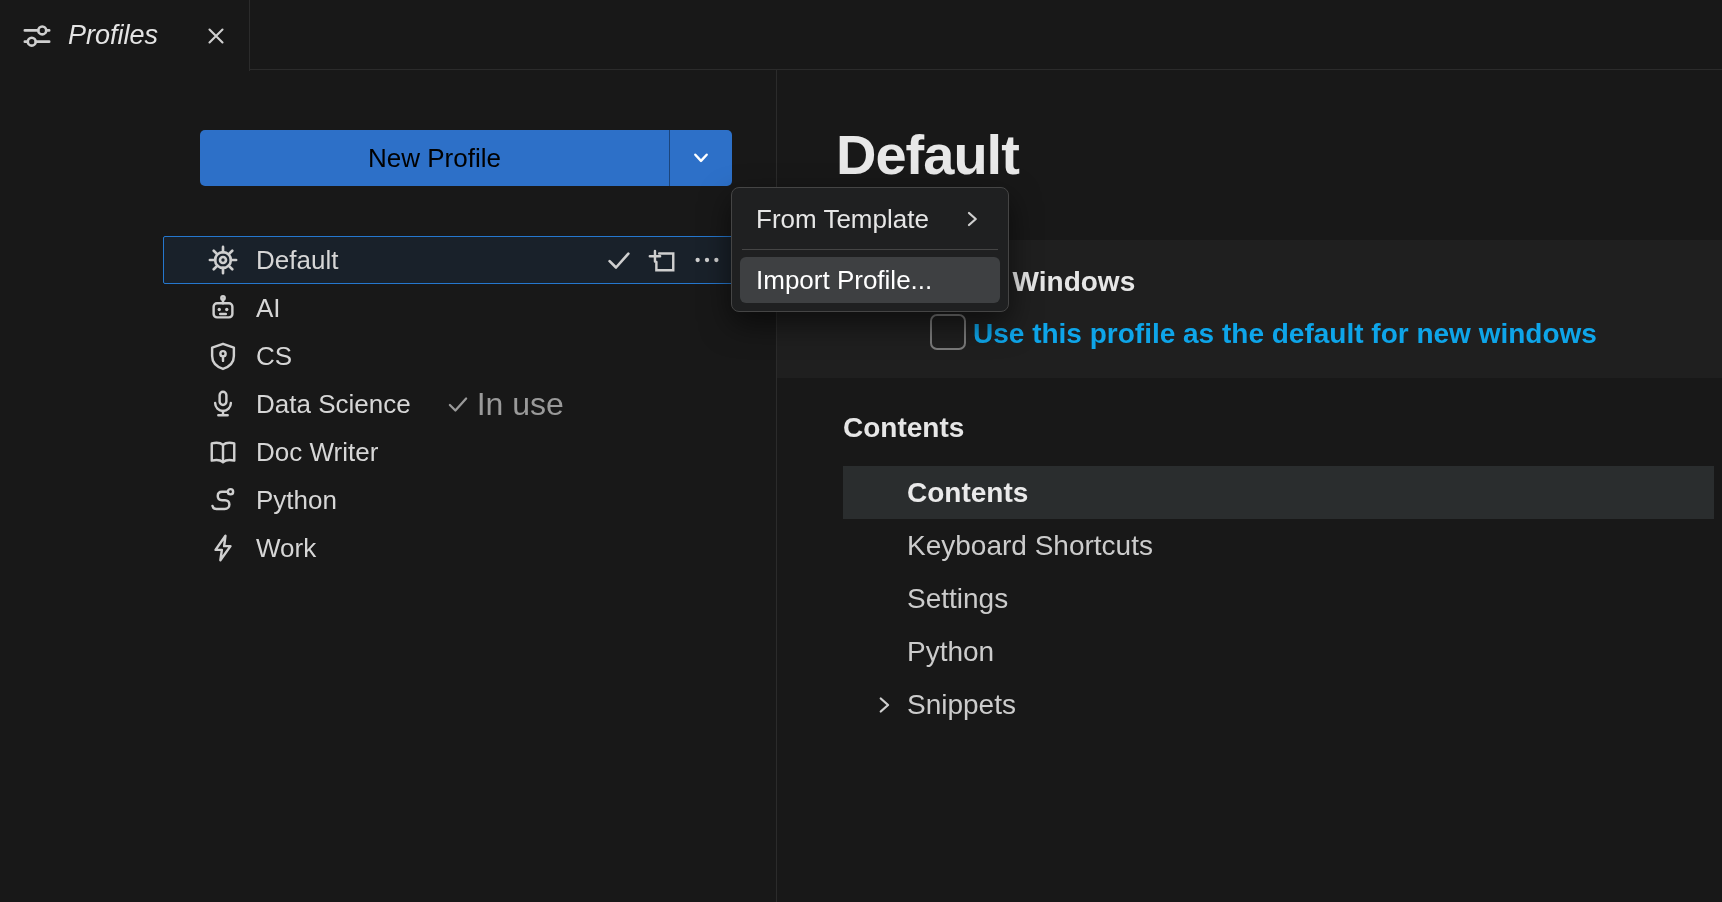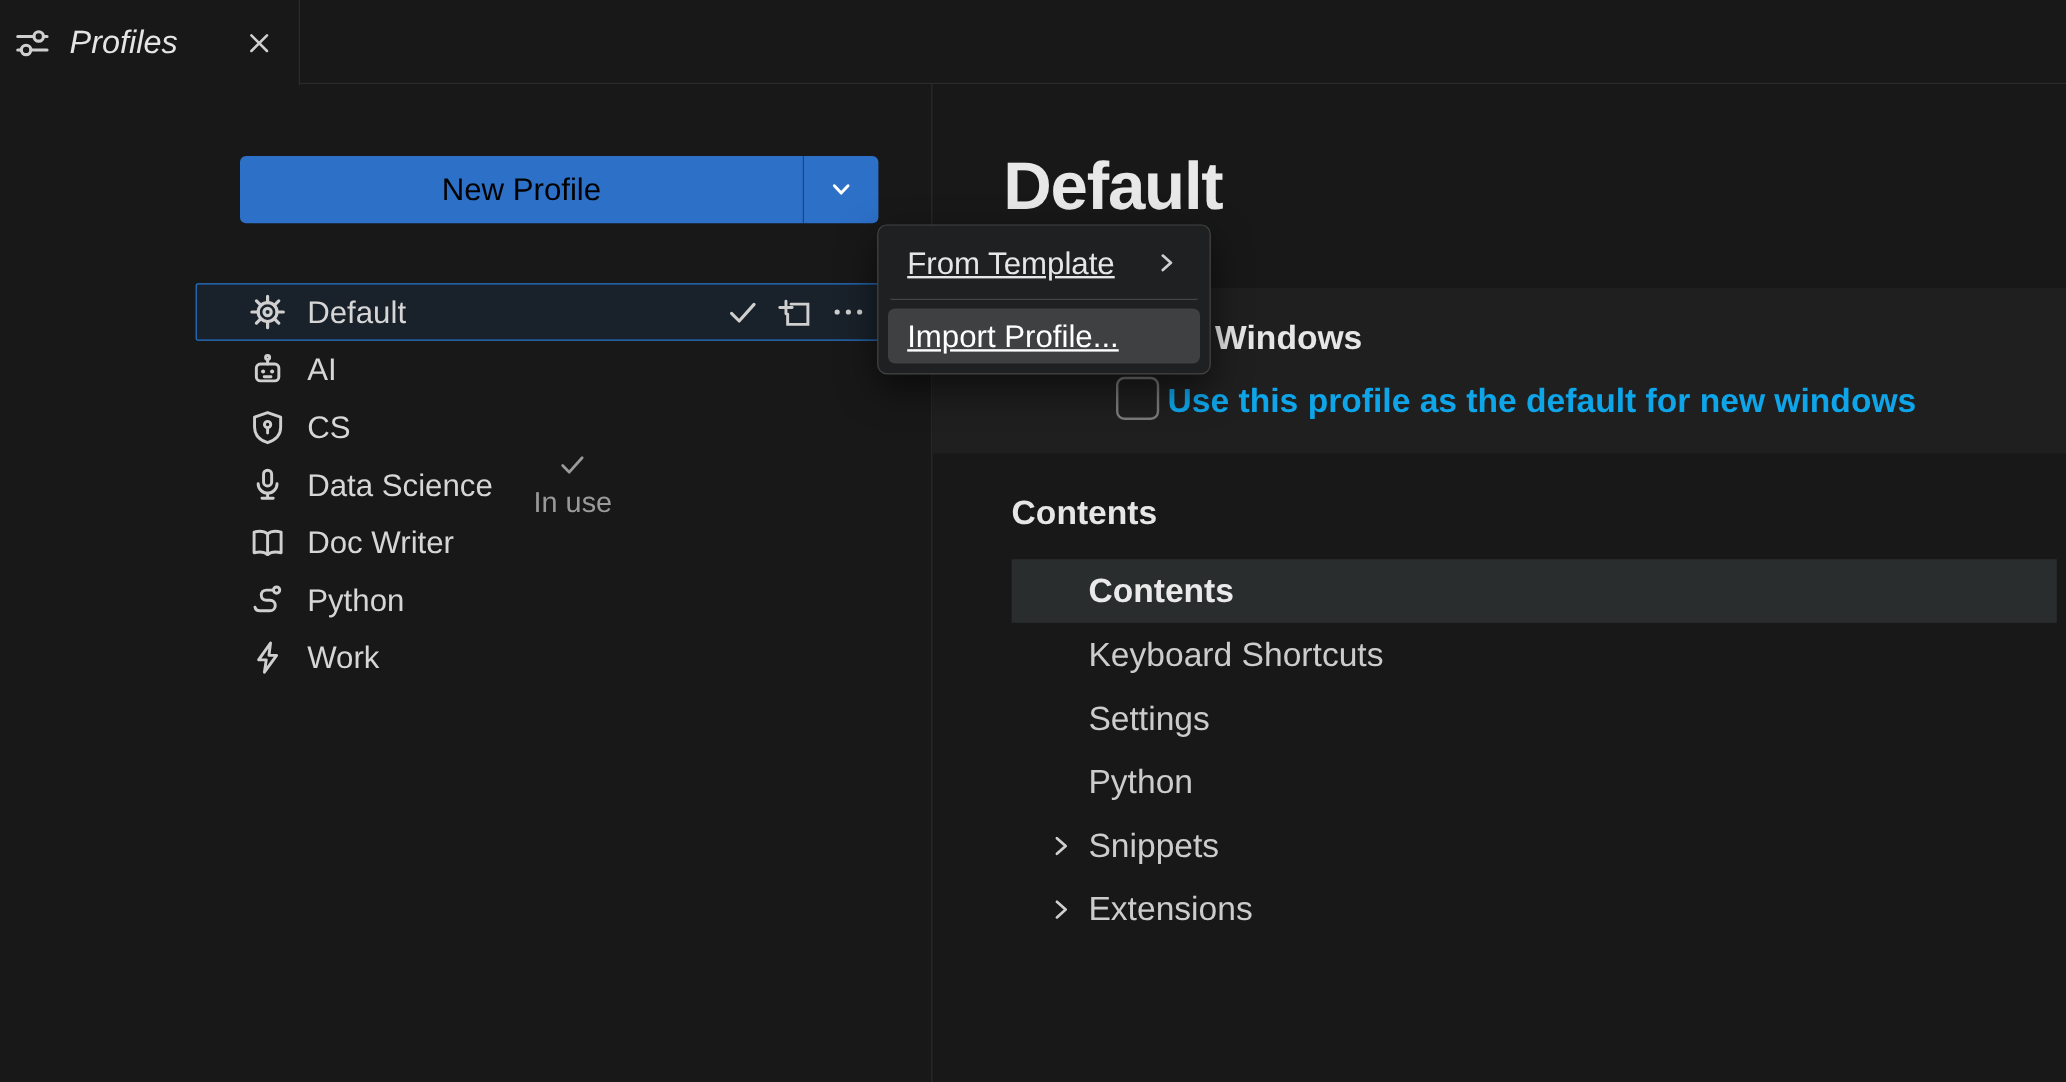--- a/index.html
+++ b/index.html
@@ -12,49 +12,49 @@
   }
   .icon{ display:inline-flex; align-items:center; justify-content:center; color:#cfcfcf; }
   .icon svg{ display:block; }
   [data-interactable="true"]{ cursor:pointer; }
 
   
   .tabbar{ position:absolute; left:0; top:0; width:100%; height:70px;
     background:var(--bg,#181818); border-bottom:1px solid var(--line,#2b2b2b); }
   .tab{ position:absolute; left:0; top:0; width:250px; height:71px;
     background:var(--bg,#181818); border-right:1px solid var(--line,#2b2b2b);
-    display:flex; align-items:center; gap:16px; padding:0 20px 0 12px; }
+    display:flex; align-items:center; gap:16px; padding:0 20px 0 22px; }
   .tab-title{ flex:1; font-style:italic; font-size:27px; color:#e4e4e4; }
 
   .vdivider{ position:absolute; left:776px; top:70px; width:1px; height:832px; background:var(--line,#2b2b2b); }
 
   
   .new-profile{ position:absolute; left:200px; top:130px; width:532px; height:56px;
     display:flex; background:var(--accent,#2d70c8); border-radius:5px; color:#000000; }
   .np-main{ flex:1; display:flex; align-items:center; justify-content:center;
     font-size:26px; border-right:1px solid rgba(0,0,0,.38); }
   .np-drop{ width:62px; display:flex; align-items:center; justify-content:center; }
   .np-drop .icon{ color:#fff; }
 
   
   .profiles{ position:absolute; left:163px; top:236px; width:572px; }
   .profile-row{ height:48px; display:flex; align-items:center; gap:18px;
     padding:0 10px 0 45px; font-size:26px; color:#d6d6d6; }
   .profile-row.selected{ border:1px solid var(--selection-border,#2577ce);
     background:rgba(37,119,206,.10); border-radius:2px; padding-left:44px; }
   .row-actions{ margin-left:auto; display:flex; align-items:center; gap:13px; }
-  .badge{ display:inline-flex; align-items:center; gap:6px; color:#9a9a9a; margin-left:16px; font-size:24px;flex-direction:column; }
+  .badge{ display:inline-flex; align-items:center; gap:6px; color:#9a9a9a; margin-left:16px; font-size:32px; }
   .badge .icon{ color:#9a9a9a; }
 
   
   .menu{ position:absolute; left:731px; top:187px; width:278px; z-index:60;
     background:var(--menu-bg,#1f2021); border:1px solid #454545; border-radius:8px;
     box-shadow:0 12px 30px rgba(0,0,0,.55); padding:8px; }
   .menu-item{ height:46px; display:flex; align-items:center; justify-content:space-between;
-    padding:0 16px; font-size:26px; color:#e6e6e6; border-radius:6px;text-decoration:underline; }
+    padding:0 16px; font-size:26px; color:#e6e6e6; border-radius:6px; }
   .menu-item.hl{ background:var(--menu-hl,#3e4042); color:#fff; }
   .menu-sep{ height:1px; background:#454545; margin:7px 2px; }
 
   
   .main-title{ position:absolute; left:836px; top:122px; font-size:56px; font-weight:700;
     color:#e8e8e8; letter-spacing:-1px; white-space:nowrap; }
 
   .nw-section{ position:absolute; left:777px; top:240px; width:945px; height:138px;
     background:var(--panel,#1f1f1f); }
   .nw-heading{ position:absolute; left:66px; top:26px; font-size:28px; font-weight:700;
@@ -238,28 +238,20 @@
       <span data-interactable="false">Python</span>
     </div>
     <div class="tree-row" data-interactable="true">
       <span class="icon twisty" data-interactable="true">
         <svg width="26" height="26" viewBox="0 0 16 16" fill="none" stroke="currentColor" stroke-width="1.4" stroke-linecap="round" stroke-linejoin="round">
           <path d="M6 4 L10.5 8 L6 12"></path>
         </svg>
       </span>
       <span data-interactable="false">Snippets</span>
     </div>
-    <div class="tree-row" data-interactable="true">
-      <span class="icon twisty" data-interactable="true">
-        <svg width="26" height="26" viewBox="0 0 16 16" fill="none" stroke="currentColor" stroke-width="1.4" stroke-linecap="round" stroke-linejoin="round">
-          <path d="M6 4 L10.5 8 L6 12"></path>
-        </svg>
-      </span>
-      <span data-interactable="false">Extensions</span>
-    </div>
   </div>
 
   <div class="menu" data-interactable="false">
     <div class="menu-item" data-interactable="true">
       <span data-interactable="false">From Template</span>
       <span class="icon" data-interactable="false">
         <svg width="24" height="24" viewBox="0 0 16 16" fill="none" stroke="currentColor" stroke-width="1.5" stroke-linecap="round" stroke-linejoin="round">
           <path d="M6 4 L10.5 8 L6 12"></path>
         </svg>
       </span>

